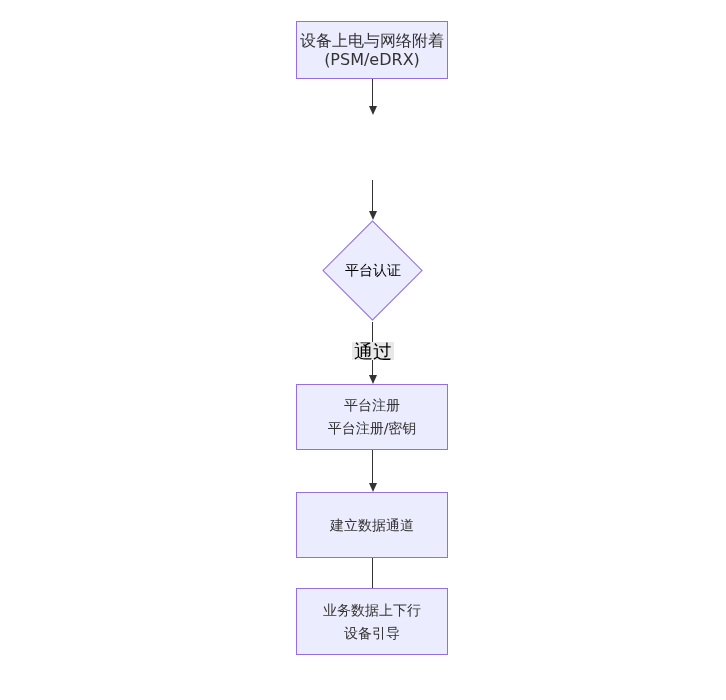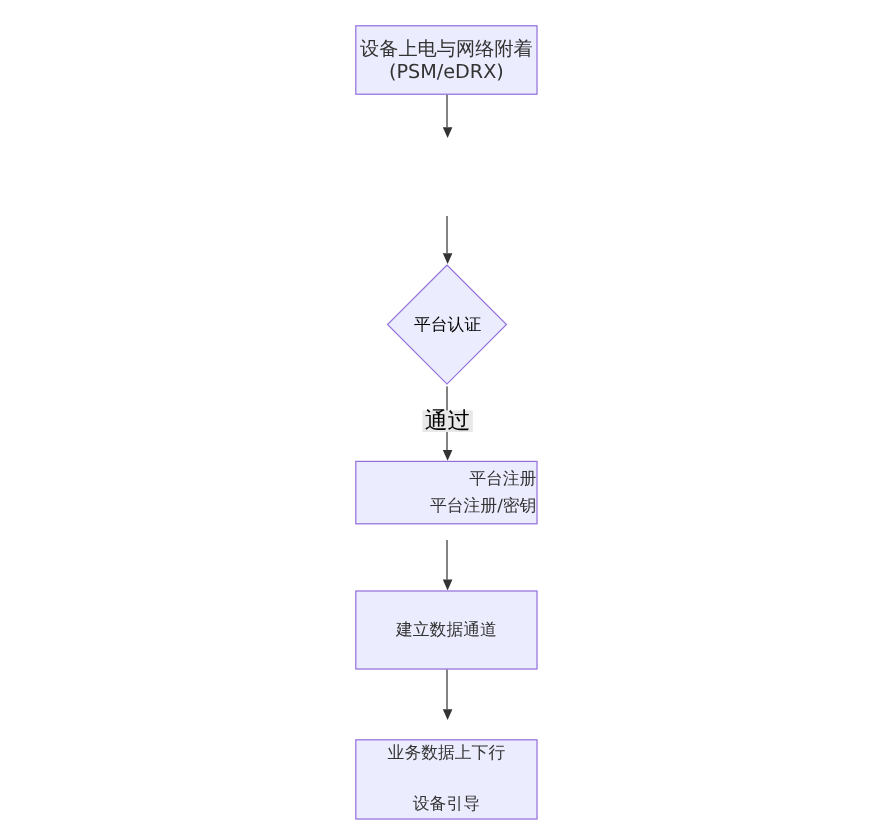--- a/index.html
+++ b/index.html
@@ -124,37 +124,37 @@
     <div class="diamond-shape"></div>
     <div class="diamond-label">平台认证</div>
   </div>
 
   <div class="arrow" style="top:322px;height:62px;">
     <div class="arrow-line"></div>
     <div class="arrow-head"></div>
   </div>
   <div class="edge-label">通过</div>
 
-  <div class="node" style="top:384px;height:53px;align-items:flex-end;">
+  <div class="node" style="top:384px;height:66px;">
     <div>平台注册</div>
     <div>平台注册/密钥</div>
   </div>
 
   <div class="arrow" style="top:450px;height:42px;">
     <div class="arrow-line"></div>
     <div class="arrow-head"></div>
   </div>
 
   <div class="node" style="top:492px;height:66px;text-align:right;">
     <div>建立数据通道</div>
   </div>
 
   <div class="arrow" style="top:558px;height:42px;">
     <div class="arrow-line"></div>
     <div class="arrow-head"></div>
   </div>
 
-  <div class="node" style="top:616px;height:67px;justify-content:space-between;">
+  <div class="node" style="top:588px;height:67px;">
     <div>业务数据上下行</div>
     <div>设备引导</div>
   </div>
 
 </div>
 
 </body></html>

